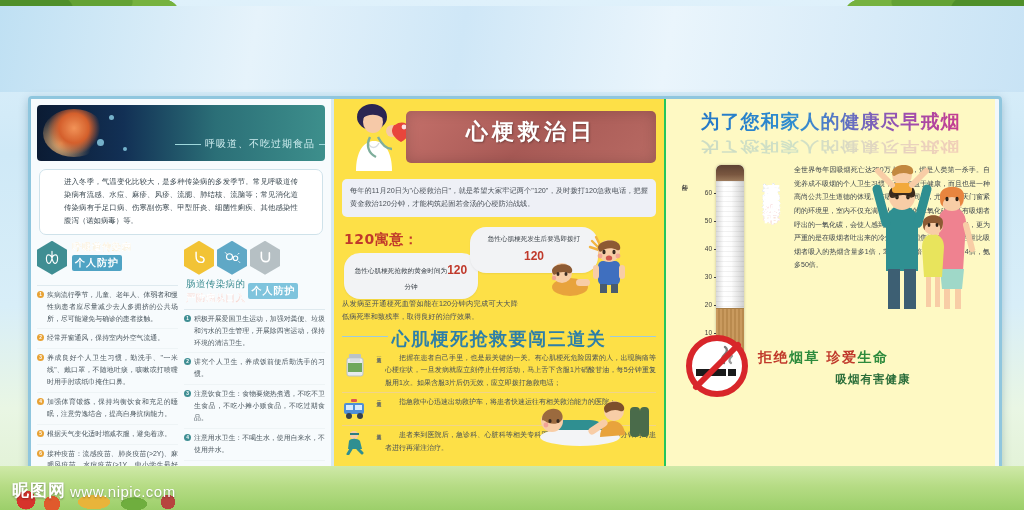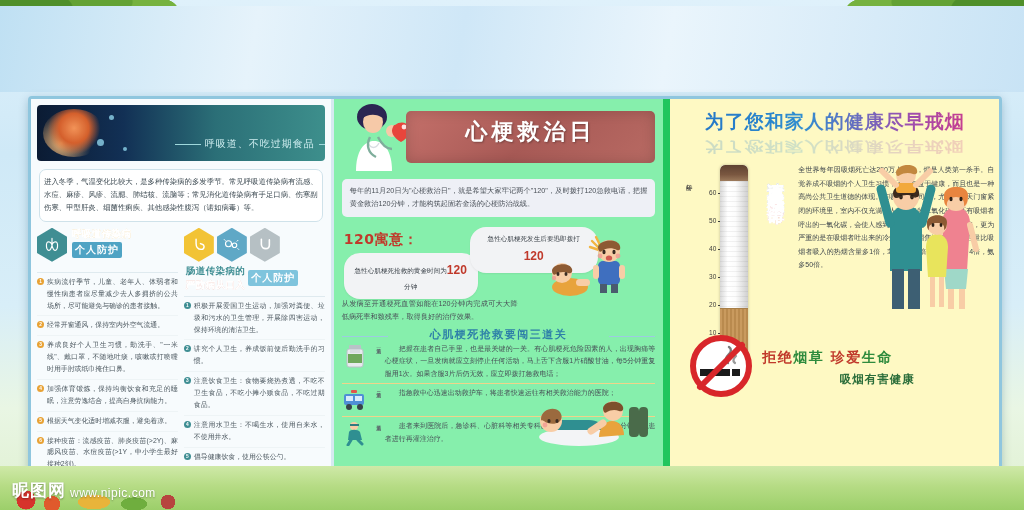--- a/index.html
+++ b/index.html
@@ -35,51 +35,51 @@
     font-family:"DejaVu Sans","Liberation Sans",sans-serif;
     font-size:56px;font-weight:bold;letter-spacing:7px;color:#e03a21;
     -webkit-text-stroke:2.5px #ffffff;paint-order:stroke fill;
     text-shadow:0 0 0 #fff,3px 3px 0 rgba(190,30,10,.35);}
   
   #board{position:absolute;left:28px;top:96px;width:968px;height:372px;
     background:#f2f8fb;border:3px solid #8fc6de;border-radius:4px;
     box-shadow:0 3px 10px rgba(0,60,90,.25);display:flex;overflow:hidden;}
   .panel{background:#ffffff;overflow:hidden;position:relative;}
   #panel-left{width:300px;border-right:3px solid #d7e9f1;background:#f7fbfd;}
-  #panel-mid{width:330px;border-right:7px solid #22c55e;background:#86efac;}
+  #panel-mid{width:330px;border-right:2px solid #22c55e;background:#fde047;}
   #panel-right{width:329px;background:#fef9c3;}
   
   #lp-head{margin:6px 6px 0 6px;height:56px;border-radius:4px;position:relative;overflow:hidden;
     background:linear-gradient(90deg,#0b1b33 0%,#123055 30%,#2b6f77 62%,#3d8f8c 100%);}
   #lp-lung-art{position:absolute;left:6px;top:4px;width:62px;height:48px;
     background:radial-gradient(circle at 50% 40%,#ff9a5a 0%,#e0642c 35%,transparent 62%),
                radial-gradient(circle at 30% 70%,#ffc07a 0%,transparent 55%);
     border-radius:50%;opacity:.95;}
   .lp-dot{position:absolute;border-radius:50%;background:#9fe9ff;opacity:.7;}
   #lp-title{position:absolute;right:8px;top:4px;color:#fff;font-size:20px;font-weight:bold;letter-spacing:2px;
     font-family:"DejaVu Sans","Liberation Sans",sans-serif;}
   #lp-sub{position:absolute;right:10px;top:32px;color:#cfeef0;font-size:10px;letter-spacing:1px;}
   #lp-sub::before,#lp-sub::after{content:"";position:absolute;top:7px;width:26px;height:1px;background:#9fd8dc;}
   #lp-sub::before{left:-30px;} #lp-sub::after{right:-30px;}
   #lp-intro{margin:8px 8px 0 8px;border:1px solid #cfe2ea;border-radius:7px;background:#fff;
-    padding:6px 4px;font-size:7.4px;line-height:1.75;color:#3d4a52;text-align:justify;}
+    padding:6px 24px;font-size:7.4px;line-height:1.75;color:#3d4a52;text-align:justify;}
   #lp-cols{display:flex;margin:6px 6px 0 6px;gap:6px;}
   .lp-col{width:50%;}
   .hexrow{display:flex;align-items:flex-start;gap:3px;height:40px;}
   .hex{width:30px;height:34px;position:relative;
     clip-path:polygon(50% 0,100% 26%,100% 74%,50% 100%,0 74%,0 26%);
     display:flex;align-items:center;justify-content:center;font-size:13px;color:#fff;}
   .hex.teal{background:#3f8e93;} .hex.yellow{background:#f2c335;}
   .hex.blue{background:#5fa8c6;} .hex.gray{background:#b6c0c4;}
   .tagbox{display:flex;flex-direction:column;gap:1px;padding-left:2px;}
-  .tag-a{font-size:9.5px;font-weight:bold;color:#e8a92b;letter-spacing:.4px;
+  .tag-a{font-size:9.5px;font-weight:normal;color:#e8a92b;letter-spacing:.4px;
     -webkit-text-stroke:.6px #fff;}
   .tag-b{font-size:10px;font-weight:bold;color:#fff;background:#4fa3c4;border-radius:2px;
     padding:1px 3px;letter-spacing:1px;width:max-content;}
-  .tag-c{font-size:9.5px;font-weight:bold;color:#3f8e93;letter-spacing:.4px;}
+  .tag-c{font-size:9.5px;font-weight:normal;color:#3f8e93;letter-spacing:.4px;}
   .rule{height:1px;background:#dfeaef;margin:4px 0 3px;}
   ol.lplist{list-style:none;margin:0;padding:0;}
   ol.lplist li{position:relative;padding:0 0 4px 10px;font-size:6.9px;line-height:1.72;
     color:#4a565e;text-align:justify;border-bottom:1px solid #eef4f6;margin-bottom:3px;}
   ol.lplist li:last-child{border-bottom:none;}
   ol.lplist li .num{position:absolute;left:0;top:2px;width:7px;height:7px;border-radius:50%;
     background:#e8a235;color:#fff;font-size:4.8px;line-height:7px;text-align:center;font-weight:bold;}
   .lp-col.b ol.lplist li .num{background:#3f8e93;}
   
   #mp-head{position:relative;height:72px;margin:4px 6px 0 6px;}
@@ -101,21 +101,21 @@
     font-size:6.6px;line-height:1.85;color:#3a4148;text-align:center;padding:6px 8px;
     box-shadow:0 1px 2px rgba(0,0,0,.06);}
   .bubble b{font-size:12px;color:#c0392b;vertical-align:-1px;}
   #bubble-1{left:2px;top:32px;width:118px;}
   #bubble-2{left:128px;top:6px;width:112px;}
   #kid-a{position:absolute;left:246px;top:14px;width:40px;height:58px;}
   #kid-b{position:absolute;left:206px;top:40px;width:44px;height:36px;}
   #mp-body2{margin:2px 8px 0 8px;font-size:7.2px;line-height:1.85;color:#4a5058;
     text-align:justify;width:176px;}
   #cpr-art{position:absolute;right:10px;top:292px;width:120px;height:58px;}
-  #mp-sanguan{margin:3px 8px 1px 8px;text-align:center;font-size:11px;font-weight:bold;
+  #mp-sanguan{margin:3px 8px 1px 8px;text-align:center;font-size:18px;font-weight:bold;
     color:#2d7fa8;letter-spacing:1.5px;position:relative;
     font-family:"DejaVu Sans","Liberation Sans",sans-serif;}
   #mp-sanguan::before,#mp-sanguan::after{content:"";position:absolute;top:9px;width:46px;height:1.5px;background:#9dcbe0;}
   #mp-sanguan::before{left:0;} #mp-sanguan::after{right:0;}
   .guan{display:flex;align-items:flex-start;gap:4px;margin:0 8px 3px 8px;padding-bottom:3px;
     border-bottom:1.5px solid #f0d48a;}
   .guan:last-child{border-bottom:none;}
   .guan-ico{width:26px;height:26px;flex:0 0 26px;}
   .guan-lbl{writing-mode:vertical-rl;font-size:5px;line-height:1.15;color:#5a6369;
     letter-spacing:0;flex:0 0 9px;padding-top:1px;}
@@ -169,21 +169,21 @@
   #veg{position:absolute;left:0;bottom:0;width:260px;height:44px;
     background:
       radial-gradient(circle 13px at 26px 34px,#d6342c 0%,#d6342c 72%,transparent 74%),
       radial-gradient(circle 11px at 52px 38px,#e05a2c 0%,#e05a2c 72%,transparent 74%),
       radial-gradient(ellipse 22px 10px at 94px 36px,#e8b43a 0%,#e8b43a 72%,transparent 74%),
       radial-gradient(ellipse 18px 9px at 134px 38px,#6fae3e 0%,#6fae3e 72%,transparent 74%),
       radial-gradient(circle 10px at 168px 36px,#b7453f 0%,#b7453f 72%,transparent 74%);}
   #watermark{position:absolute;left:12px;bottom:8px;display:flex;align-items:flex-end;gap:4px;}
   #wm-logo{font-size:17px;font-weight:bold;color:#ffffff;letter-spacing:1px;
     text-shadow:0 1px 2px rgba(0,0,0,.35);font-family:"DejaVu Sans","Liberation Sans",sans-serif;}
-  #wm-url{font-size:12px;color:#ffffff;letter-spacing:.5px;padding-bottom:2px;
+  #wm-url{font-size:15px;color:#ffffff;letter-spacing:.5px;padding-bottom:2px;
     text-shadow:0 1px 2px rgba(0,0,0,.35);}
   #idbar{position:absolute;right:10px;bottom:8px;background:rgba(255,255,255,.78);
     border:1px solid #cfd6cb;border-radius:2px;padding:2px 8px;font-size:9px;color:#555;
     font-family:"Liberation Mono","DejaVu Sans Mono",monospace;}
 </style>
 </head>
 <body>
 
 <div id="stage">
 

